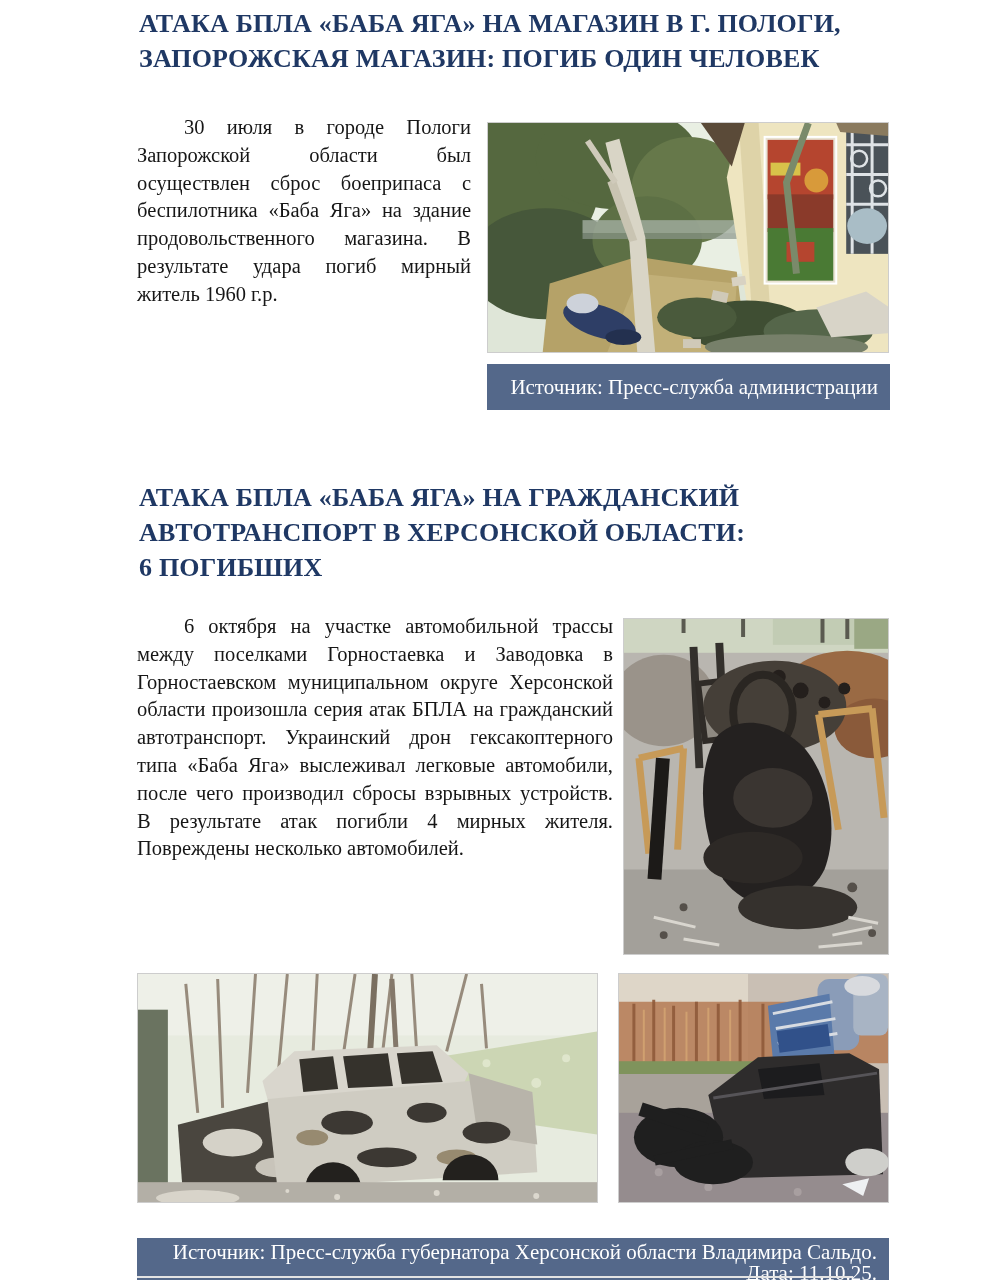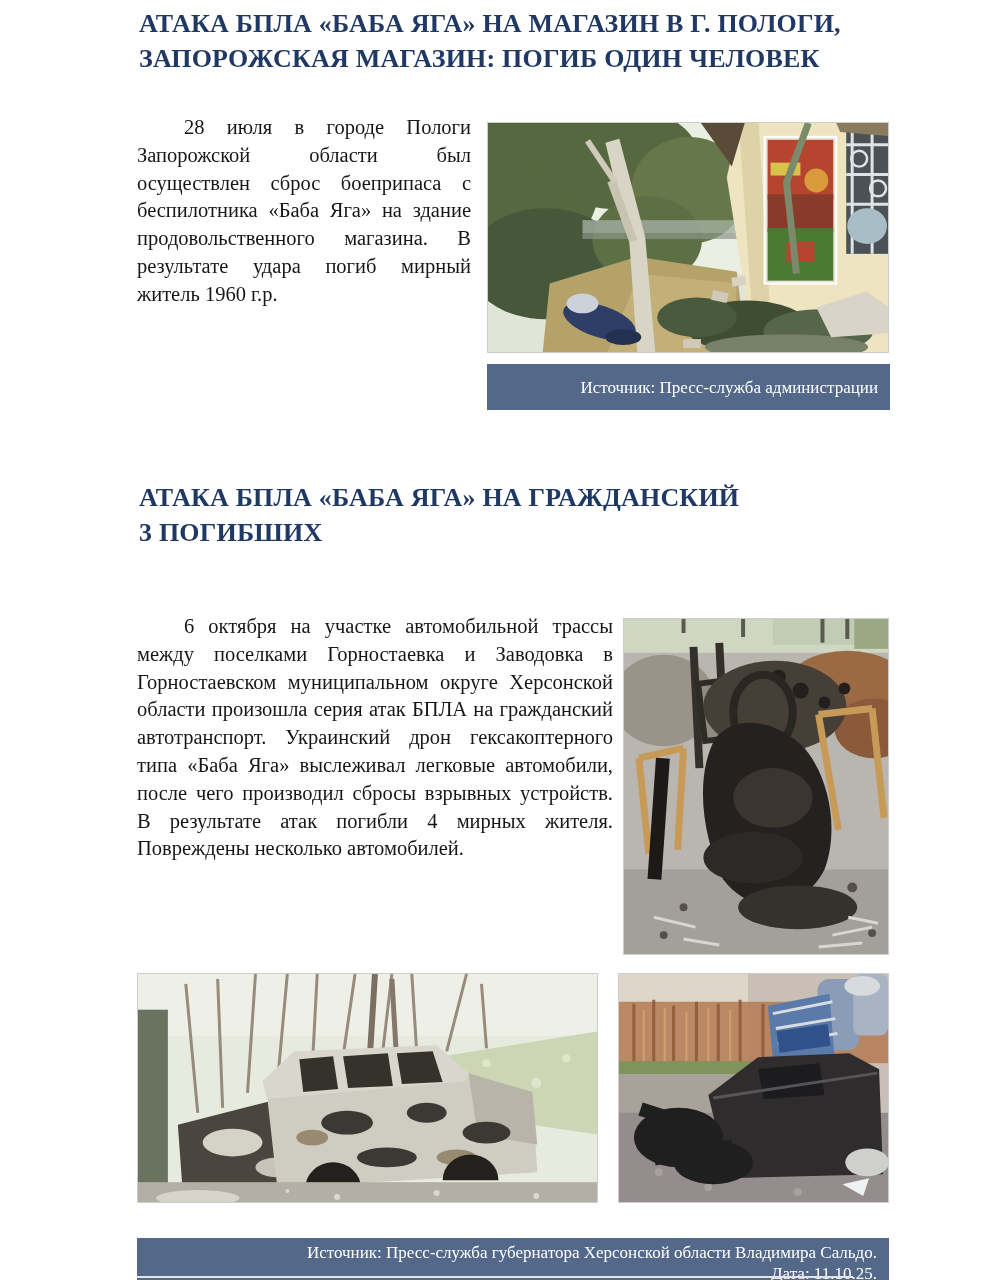--- a/index.html
+++ b/index.html
@@ -37,21 +37,21 @@
   .photo{
     border:1px solid #cdcdcd;
     box-sizing:border-box;
     overflow:hidden;
     background:#ddd;
   }
   .photo svg{display:block;width:100%;height:100%;}
   .caption-bar{
     background:var(--caption-bar-color);
     color:var(--caption-text-color);
-    font-size:17px;
+    font-size:21px;
     line-height:21px;
     text-align:right;
     display:flex;
     flex-direction:column;
     justify-content:center;
     align-items:flex-end;
     box-sizing:border-box;
     padding-right:12px;
   }
   .thin-rule{background:#e3e3e3;}
@@ -59,21 +59,21 @@
 </head>
 <body>
 
 <div class="page">
 
   <div class="abs doc-heading" style="left:139px;top:6px;width:770px;">
     <div class="h-line">АТАКА БПЛА «БАБА ЯГА» НА МАГАЗИН В Г. ПОЛОГИ,</div>
     <div class="h-line">ЗАПОРОЖСКАЯ МАГАЗИН: ПОГИБ ОДИН ЧЕЛОВЕК</div>
   </div>
 
-  <p class="abs body-par" style="left:137px;top:114px;width:334px;">28 июля в городе Пологи Запорожской области был осуществлен сброс боеприпаса с беспилотника «Баба Яга» на здание продовольственного магазина. В результате удара погиб мирный житель 1960 г.р.</p>
+  <p class="abs body-par" style="left:137px;top:114px;width:334px;">30 июля в городе Пологи Запорожской области был осуществлен сброс боеприпаса с беспилотника «Баба Яга» на здание продовольственного магазина. В результате удара погиб мирный житель 1960 г.р.</p>
 
   <div class="abs photo" style="left:487px;top:122px;width:402px;height:231px;" role="img" aria-label="Повреждённое здание продовольственного магазина: стена с плакатом, разбитое окно с решёткой, дерево, обломки и накрытое тело">
     <svg viewBox="0 0 402 231" preserveAspectRatio="none">
       <rect width="402" height="231" fill="#dfe6d8"></rect>
       <rect x="0" y="0" width="262" height="152" fill="#e9efe3"></rect>
       <g fill="#55683f">
         <ellipse cx="40" cy="60" rx="72" ry="78"></ellipse>
         <ellipse cx="130" cy="35" rx="82" ry="52"></ellipse>
         <ellipse cx="202" cy="68" rx="58" ry="54" fill="#66784a"></ellipse>
         <ellipse cx="58" cy="142" rx="78" ry="56" fill="#46573a"></ellipse>
@@ -118,21 +118,22 @@
       <ellipse cx="136" cy="216" rx="18" ry="8" fill="#23304f"></ellipse>
     </svg>
   </div>
 
   <div class="abs caption-bar" style="left:487px;top:364px;width:403px;height:46px;">
     <div>Источник: Пресс-служба администрации</div>
   </div>
 
   <div class="abs doc-heading" style="left:139px;top:480px;width:770px;">
     <div class="h-line">АТАКА БПЛА «БАБА ЯГА» НА ГРАЖДАНСКИЙ</div>
-    <div class="h-line">3 ПОГИБШИХ</div>
+    <div class="h-line">АВТОТРАНСПОРТ В ХЕРСОНСКОЙ ОБЛАСТИ:</div>
+    <div class="h-line">6 ПОГИБШИХ</div>
   </div>
 
   <p class="abs body-par" style="left:137px;top:613px;width:476px;">6 октября на участке автомобильной трассы между поселками Горностаевка и Заводовка в Горностаевском муниципальном округе Херсонской области произошла серия атак БПЛА на гражданский автотранспорт. Украинский дрон гексакоптерного типа «Баба Яга» выслеживал легковые автомобили, после чего производил сбросы взрывных устройств. В результате атак погибли 4 мирных жителя. Повреждены несколько автомобилей.</p>
 
   <div class="abs photo" style="left:623px;top:618px;width:266px;height:337px;" role="img" aria-label="Полностью выгоревший салон автомобиля: обгоревшие сиденья, пепел и обломки">
     <svg viewBox="0 0 266 337" preserveAspectRatio="none">
       <rect width="266" height="337" fill="#b9b6b0"></rect>
       <rect width="266" height="34" fill="#cfd6c2"></rect>
       <rect x="150" y="0" width="116" height="26" fill="#c2ccb4"></rect>
       <path d="M200,0 v24 M225,0 v20 M120,0 v18 M60,0 v14" stroke="#5a5a50" stroke-width="4" fill="none"></path>

